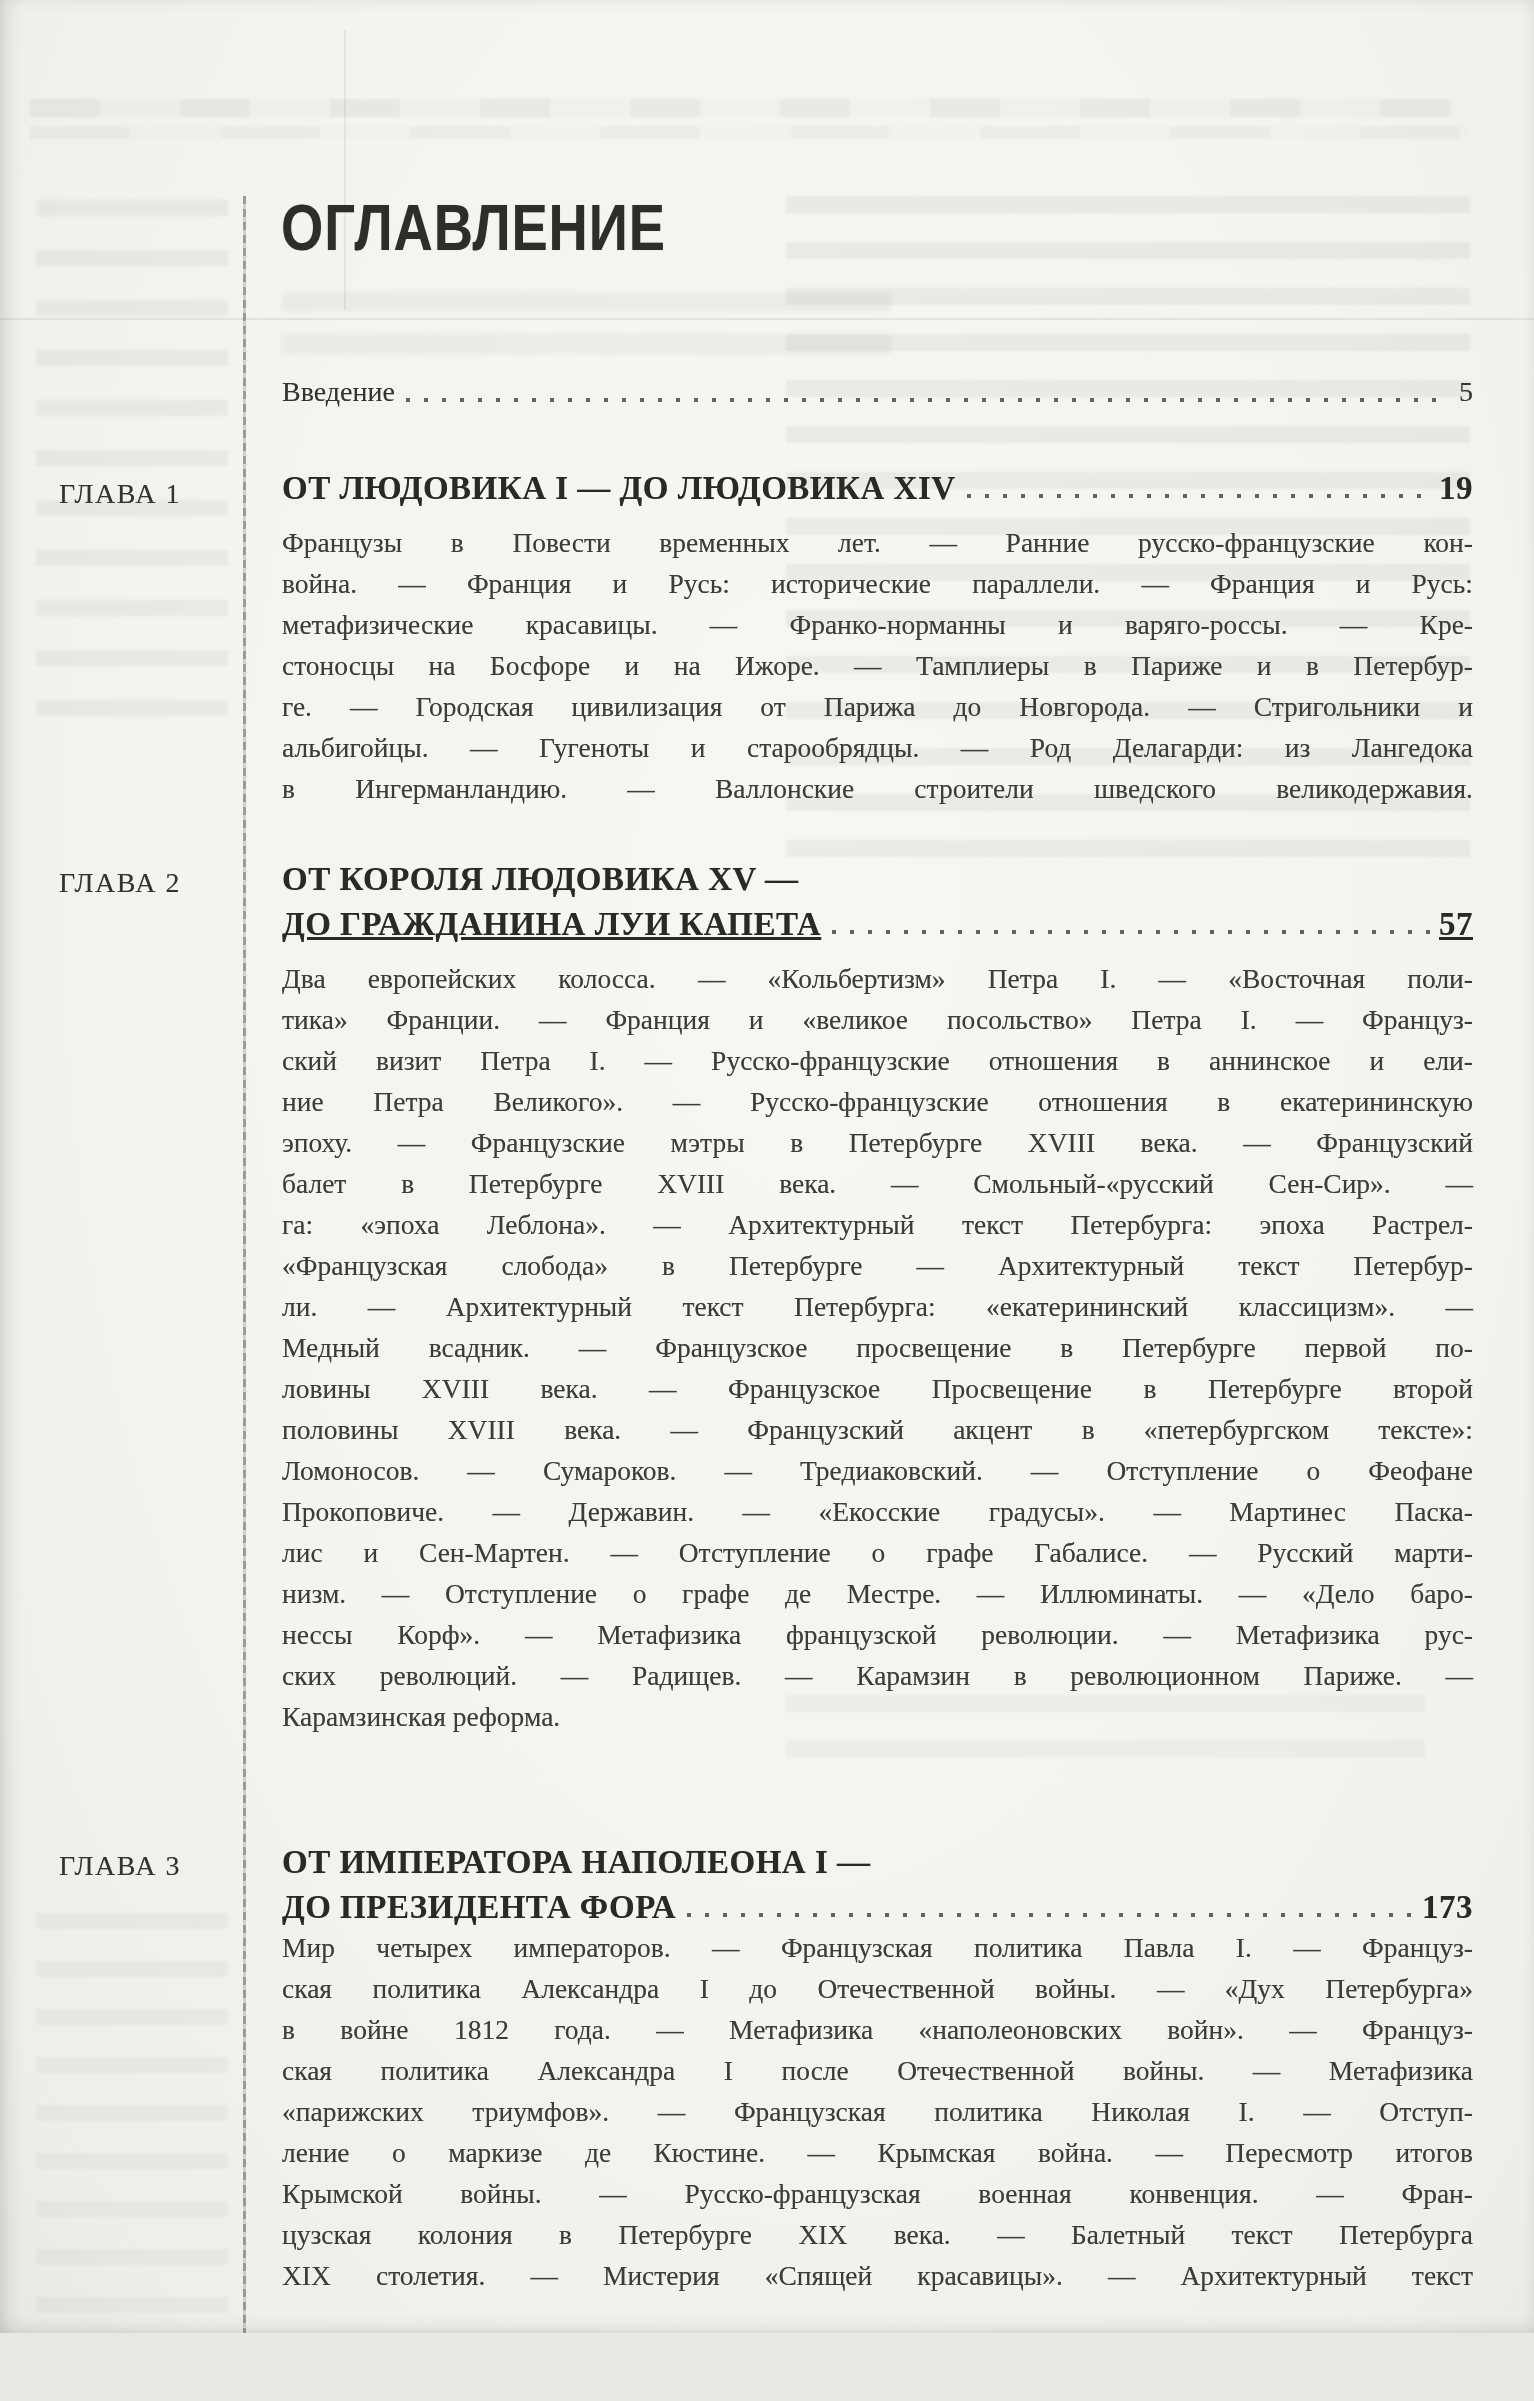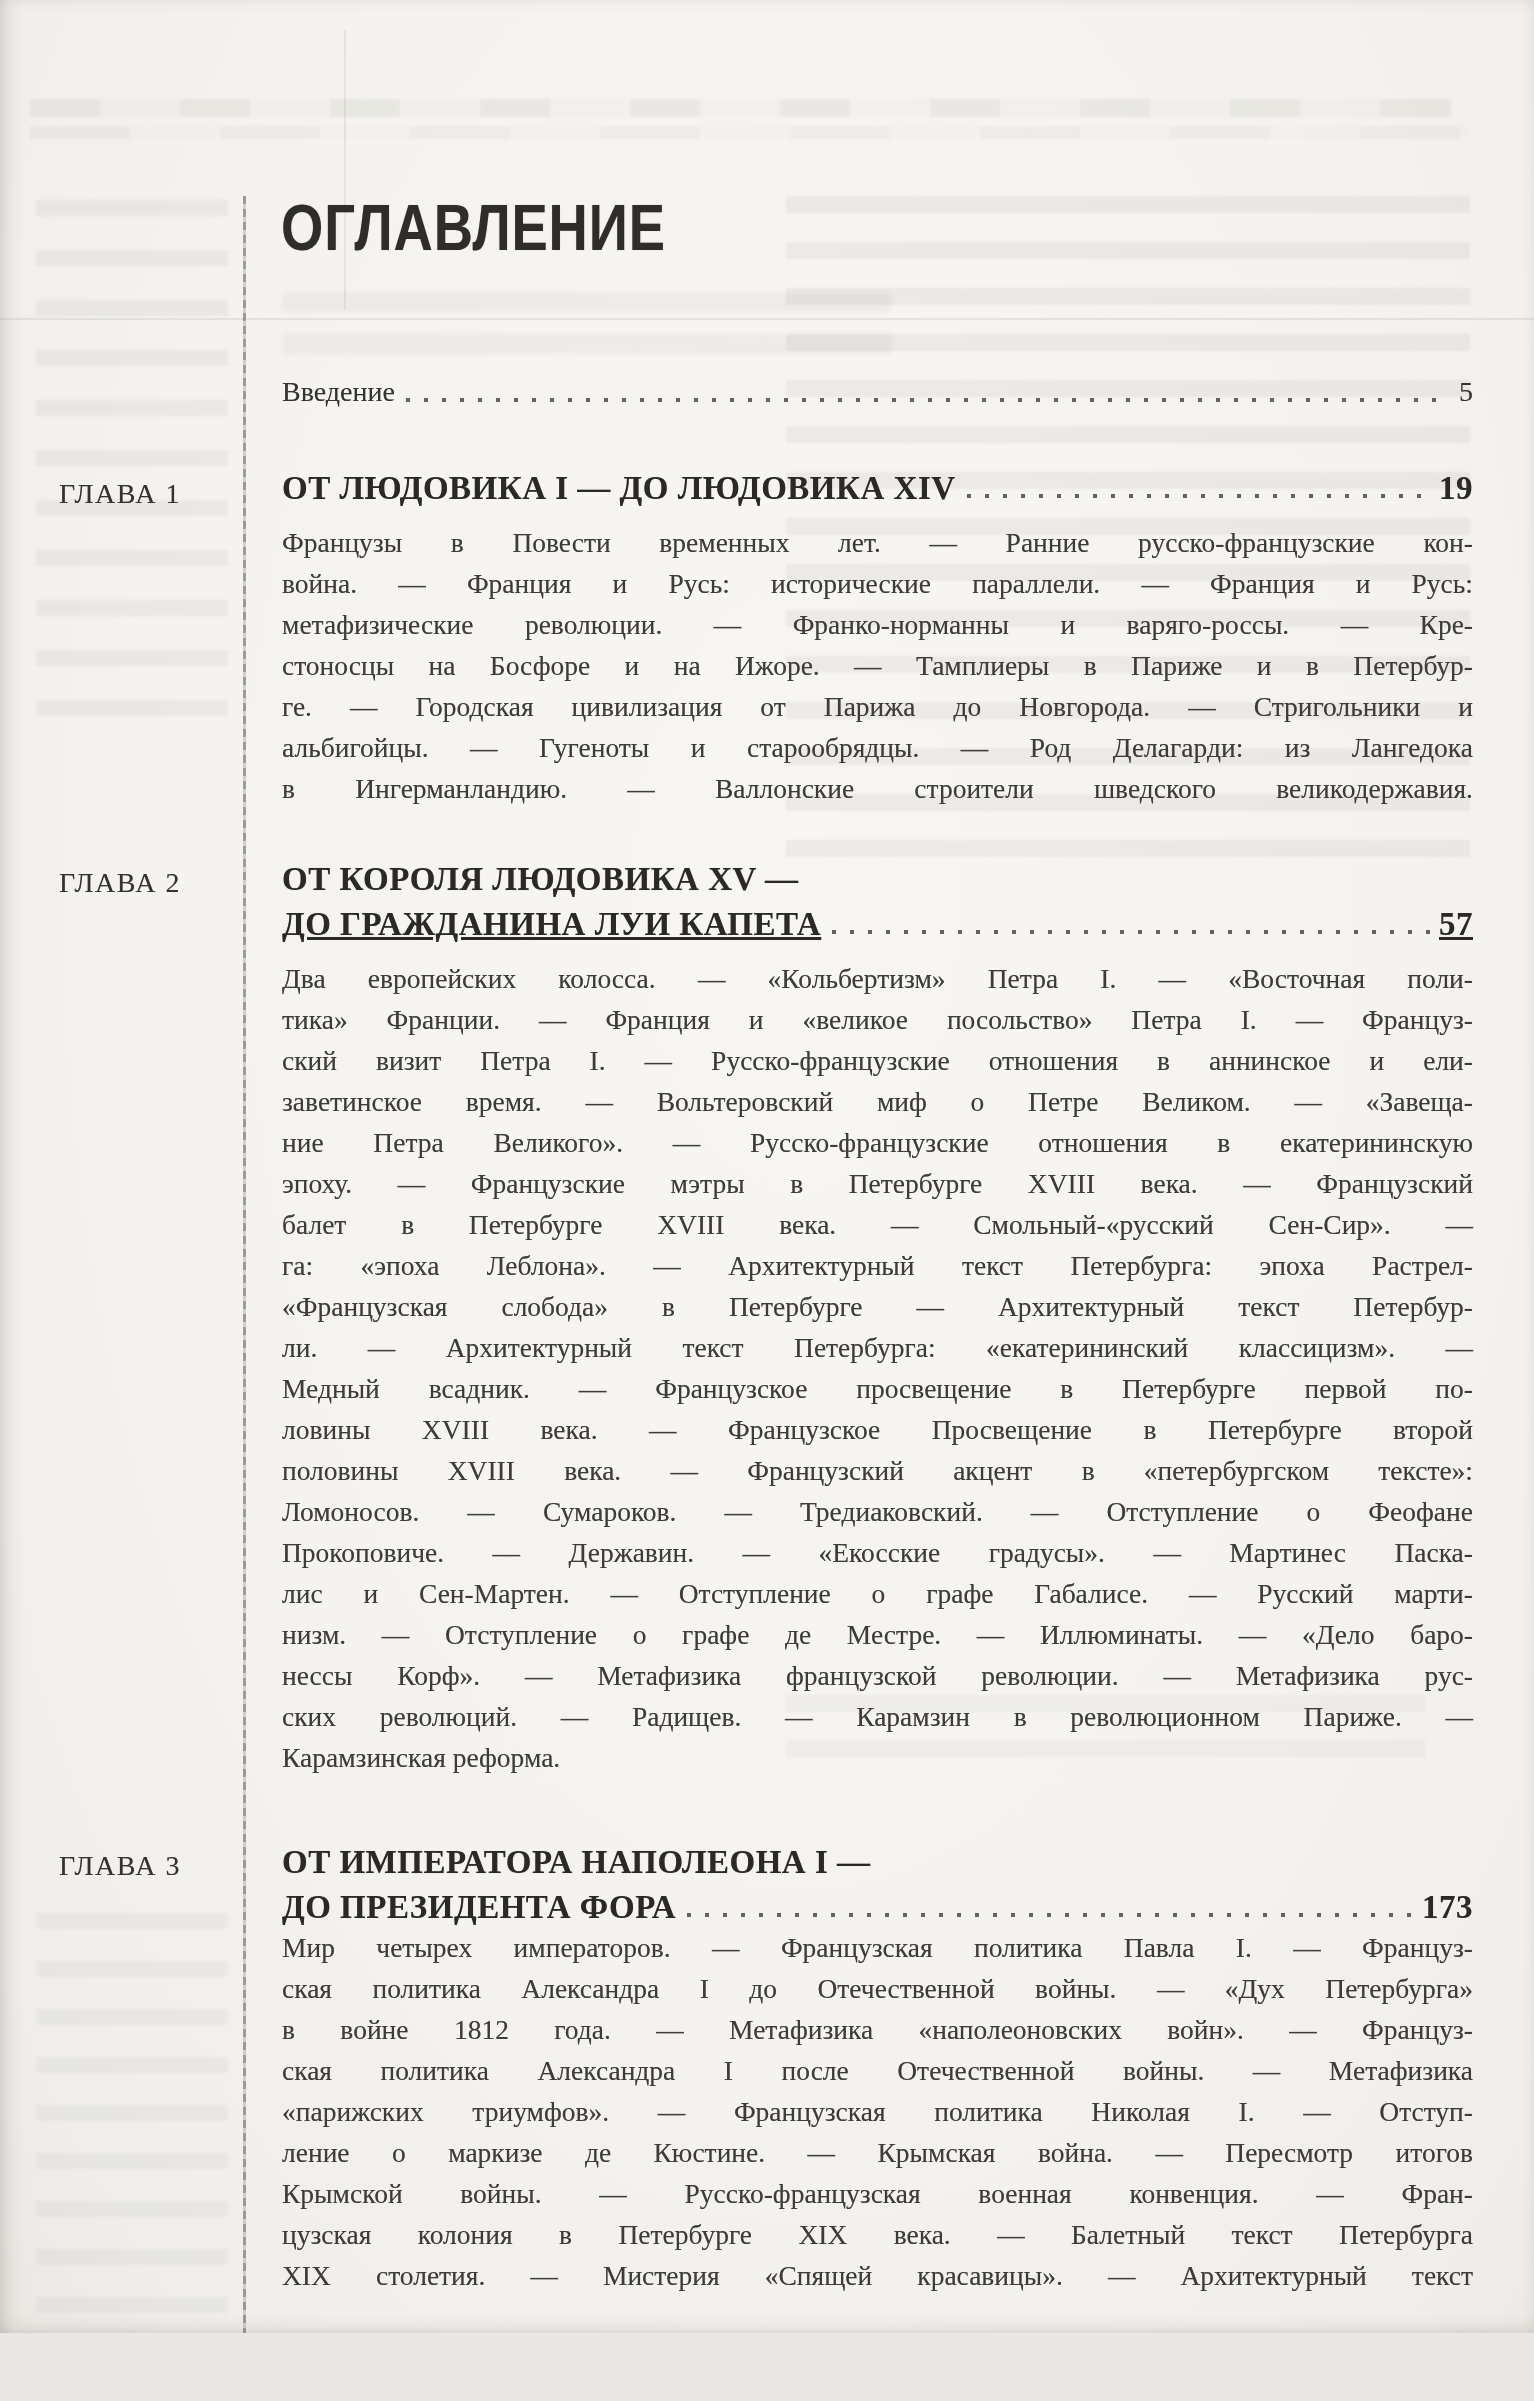--- a/index.html
+++ b/index.html
@@ -103,41 +103,40 @@
   <div class="chead main-col abs" style="top:473px;">
     <div class="entry-row">
       <span>ОТ ЛЮДОВИКА I — ДО ЛЮДОВИКА XIV</span>
       <span class="leader"></span>
       <span class="pagenum">19</span>
     </div>
   </div>
   <div class="summary main-col abs" style="top:522px;">
       <div class="jline">Французы в Повести временных лет. — Ранние русско-французские кон-</div>
       <div class="jline">война. — Франция и Русь: исторические параллели. — Франция и Русь:</div>
-      <div class="jline">метафизические революции. — Франко-норманны и варяго-россы. — Кре-</div>
+      <div class="jline">метафизические красавицы. — Франко-норманны и варяго-россы. — Кре-</div>
       <div class="jline">стоносцы на Босфоре и на Ижоре. — Тамплиеры в Париже и в Петербур-</div>
       <div class="jline">ге. — Городская цивилизация от Парижа до Новгорода. — Стригольники и</div>
       <div class="jline">альбигойцы. — Гугеноты и старообрядцы. — Род Делагарди: из Лангедока</div>
       <div class="jline">в Ингерманландию. — Валлонские строители шведского великодержавия.</div>
     </div>
 
   <div class="chapter-label abs" style="top:867px;">ГЛАВА 2</div>
   <div class="chead main-col abs" style="top:862px;">
     <div>ОТ КОРОЛЯ ЛЮДОВИКА XV —</div>
     <div class="entry-row" style="margin-top:12px;text-decoration:underline;">
       <span>ДО ГРАЖДАНИНА ЛУИ КАПЕТА</span>
       <span class="leader"></span>
       <span class="pagenum">57</span>
     </div>
   </div>
   <div class="summary main-col abs" style="top:958px;" data-last-left="true">
       <div class="jline">Два европейских колосса. — «Кольбертизм» Петра I. — «Восточная поли-</div>
       <div class="jline">тика» Франции. — Франция и «великое посольство» Петра I. — Француз-</div>
       <div class="jline">ский визит Петра I. — Русско-французские отношения в аннинское и ели-</div>
-      <div class="jline">заветинское время. — Вольтеровский миф о Петре Великом. — «Завеща-</div>
       <div class="jline">ние Петра Великого». — Русско-французские отношения в екатерининскую</div>
       <div class="jline">эпоху. — Французские мэтры в Петербурге XVIII века. — Французский</div>
       <div class="jline">балет в Петербурге XVIII века. — Смольный-«русский Сен-Сир». —</div>
       <div class="jline">га: «эпоха Леблона». — Архитектурный текст Петербурга: эпоха Растрел-</div>
       <div class="jline">«Французская слобода» в Петербурге — Архитектурный текст Петербур-</div>
       <div class="jline">ли. — Архитектурный текст Петербурга: «екатерининский классицизм». —</div>
       <div class="jline">Медный всадник. — Французское просвещение в Петербурге первой по-</div>
       <div class="jline">ловины XVIII века. — Французское Просвещение в Петербурге второй</div>
       <div class="jline">половины XVIII века. — Французский акцент в «петербургском тексте»:</div>
       <div class="jline">Ломоносов. — Сумароков. — Тредиаковский. — Отступление о Феофане</div>

